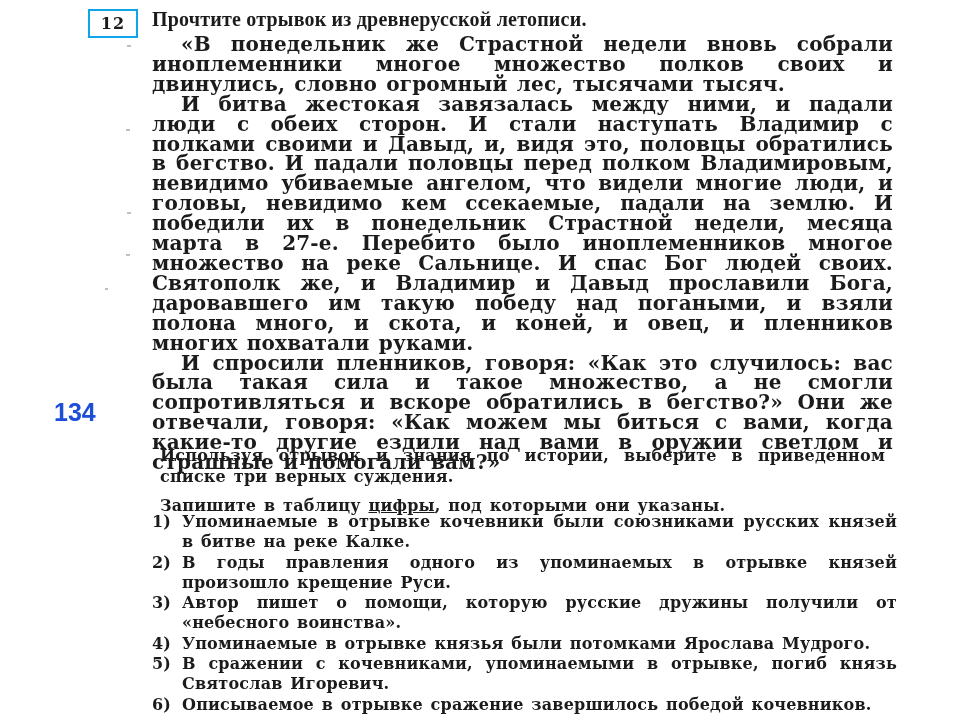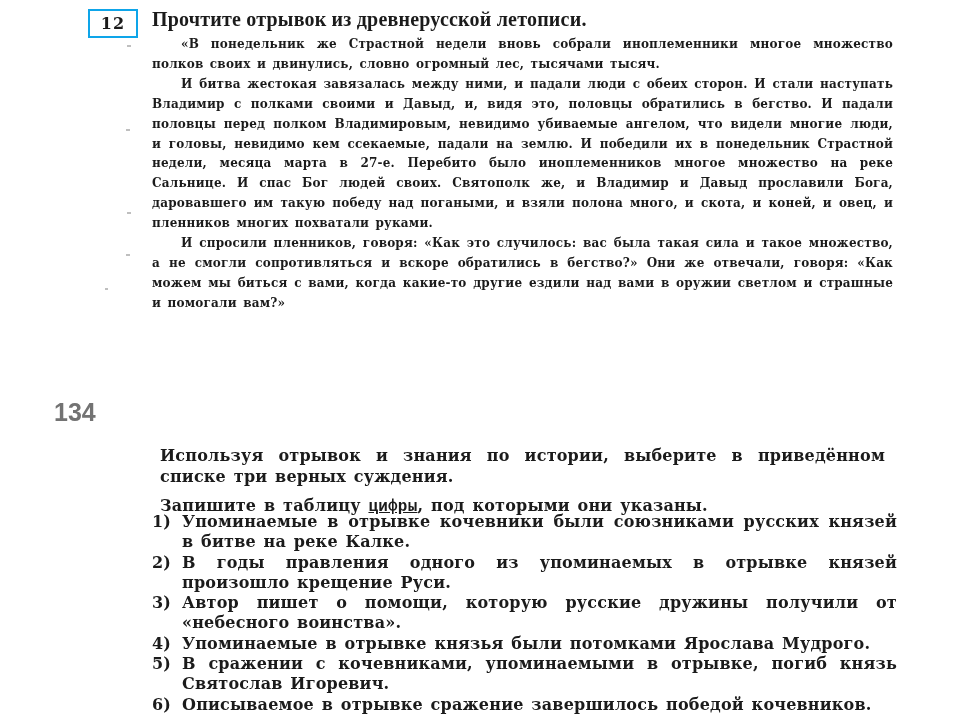--- a/index.html
+++ b/index.html
@@ -37,54 +37,53 @@
     width: 741px;
     font-size: 20px;
     letter-spacing: 0.2px;
     font-family: Liberation Serif, serif;
   }
   .excerpt {
     position: absolute;
     left: 152px;
     top: 35px;
     width: 741px;
-    font-size: 12px;
+    font-size: 20px;
     line-height: 19.9px;
     letter-spacing: 0.2px;
     word-spacing: 2px;
   }
   .excerpt p {
     margin: 0;
     text-indent: 29px;
     text-align: justify;
   }
   .page-number {
     position: absolute;
     left: 54px;
     top: 398px;
     font-family: "Liberation Sans", sans-serif;
     font-weight: 700;
     font-size: 25px;
-    color: #737373;
+    color: #1d4ed8;
   }
   .task {
     position: absolute;
     left: 152px;
     top: 437px;
     width: 741px;
     font-size: 16px;
     line-height: 21px;
     letter-spacing: 0.2px;
     word-spacing: 2px;
   }
   .task p { margin: 8px; text-align: justify; }
   .task .emph {
     font-weight: 700;
     text-decoration: underline;
-    font-family: Liberation Mono, monospace;
   }
   .options {
     position: absolute;
     left: 152px;
     top: 512px;
     width: 745px;
     font-size: 16px;
     line-height: 20.3px;
     letter-spacing: 0.2px;
     word-spacing: 2px;

